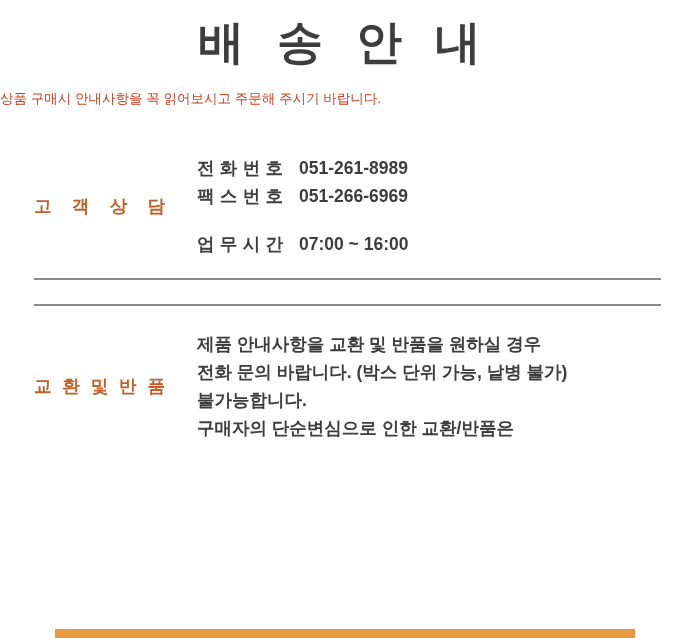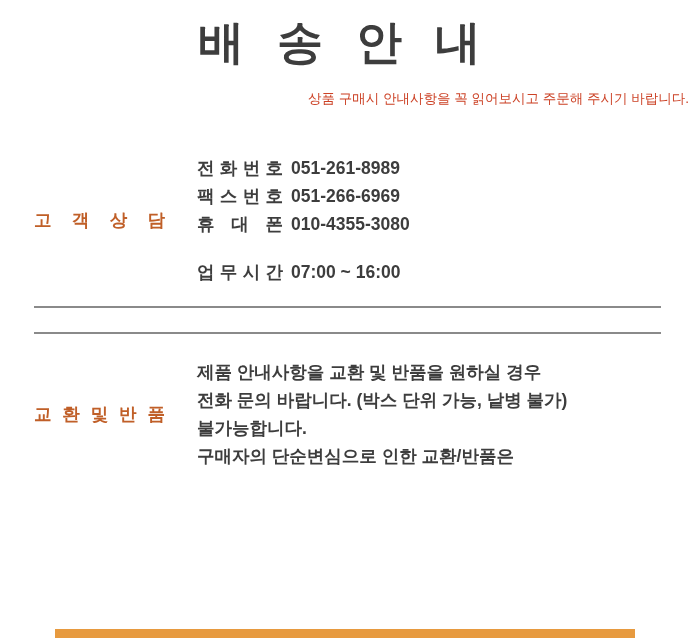--- a/index.html
+++ b/index.html
@@ -24,21 +24,21 @@
     padding-top:12px;
     text-align:center;
     font-size:46px;
     font-weight:bold;
     color:var(--heading-text);
     letter-spacing:10px;
     white-space:pre-wrap;
   }
   .subtitle{
     margin:16px 0 0 0;
-    text-align:right;
+    text-align:left;
     font-size:13.5px;
     font-weight:normal;
     color:var(--subtitle-red);
     white-space:pre-wrap;
   }
   .sections{
     margin-top:46px;
   }
   .section{
     display:flex;
@@ -67,21 +67,21 @@
     font-weight:bold;
     color:var(--body-text);
     line-height:28px;
   }
   .content-line{white-space:pre-wrap;}
   .content-line .key{
     display:inline-block;
     width:86px;
     text-align:justify;
     text-align-last:justify;
-    margin-right:8px;
+    margin-right:16px;
     vertical-align:top;
     white-space:normal;
   }
   .content-line.blank{height:20px;line-height:20px;}
   .divider{
     border:none;
     border-top:2px solid var(--divider-gray);
     margin:20px 28px 24px 34px;
     height:0;
   }
@@ -98,21 +98,20 @@
 
 <div class="page">
   <h1 class="title">배 송 안 내</h1>
   <p class="subtitle">상품 구매시 안내사항을 꼭 읽어보시고 주문해 주시기 바랍니다.</p>
   <div class="sections" id="sections">
       <div class="section">
         <div class="section-label"><span class="jspan">고 객 상 담</span></div>
         <div class="section-content">
           <div class="content-line"><span class="key">전 화 번 호</span><span class="value">051-261-8989</span></div>
           <div class="content-line"><span class="key">팩 스 번 호</span><span class="value">051-266-6969</span></div>
-          <div class="content-line"><span class="key">휴 대 폰</span><span class="value">010-4355-3080</span></div>
           <div class="content-line blank"></div>
           <div class="content-line"><span class="key">업 무 시 간</span><span class="value">07:00 ~ 16:00</span></div>
         </div>
       </div>
       <div class="divider"></div>
       <div class="divider second"></div>
       <div class="section">
         <div class="section-label"><span class="jspan">교 환 및 반 품</span></div>
         <div class="section-content">
           <div class="content-line"><span class="value">제품 안내사항을 교환 및 반품을 원하실 경우</span></div>

